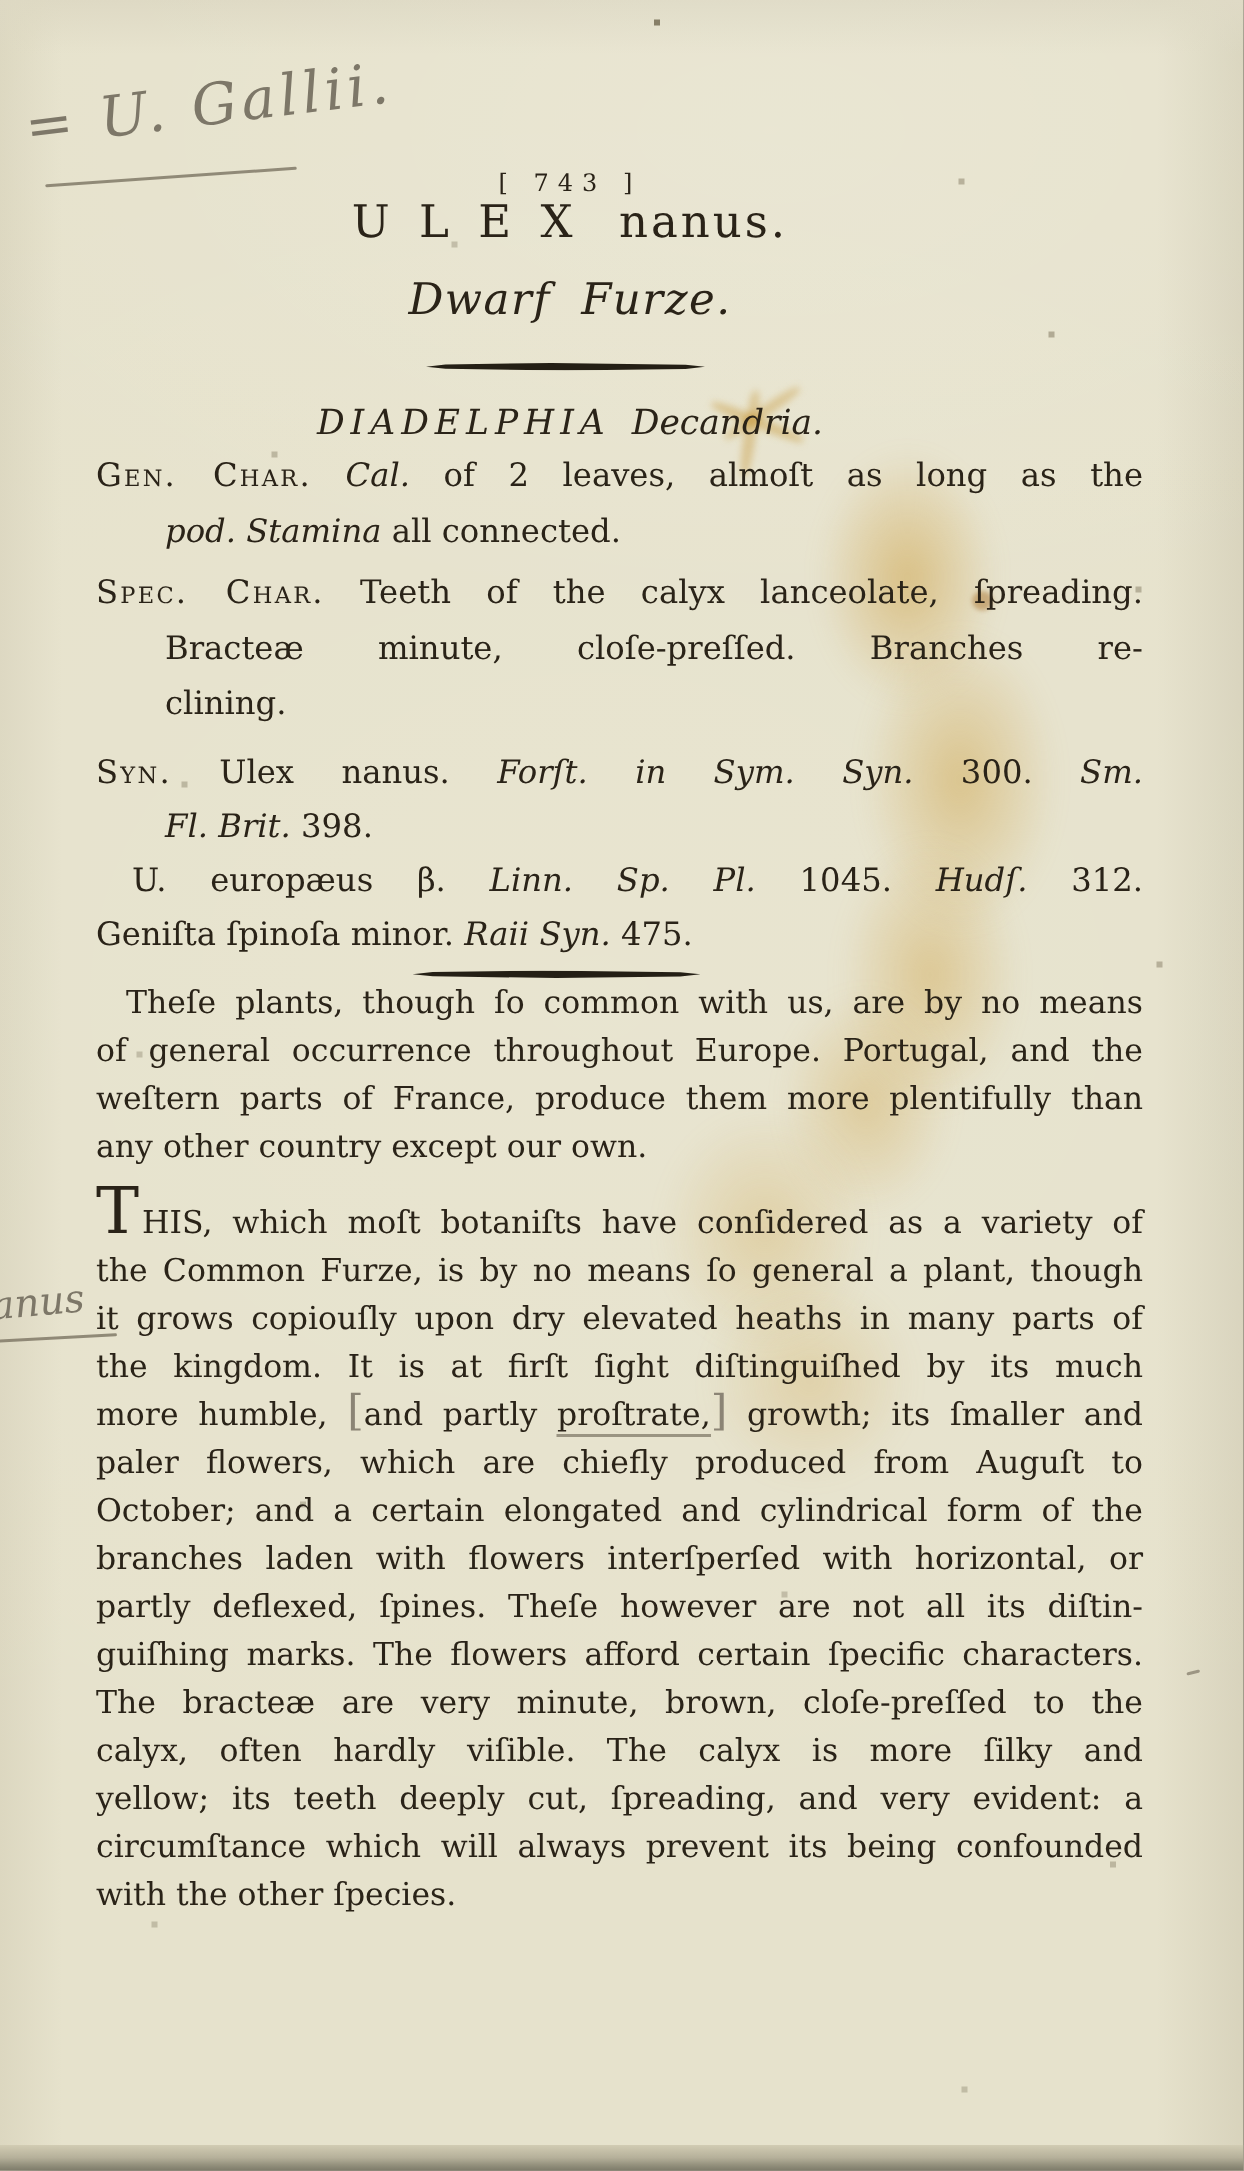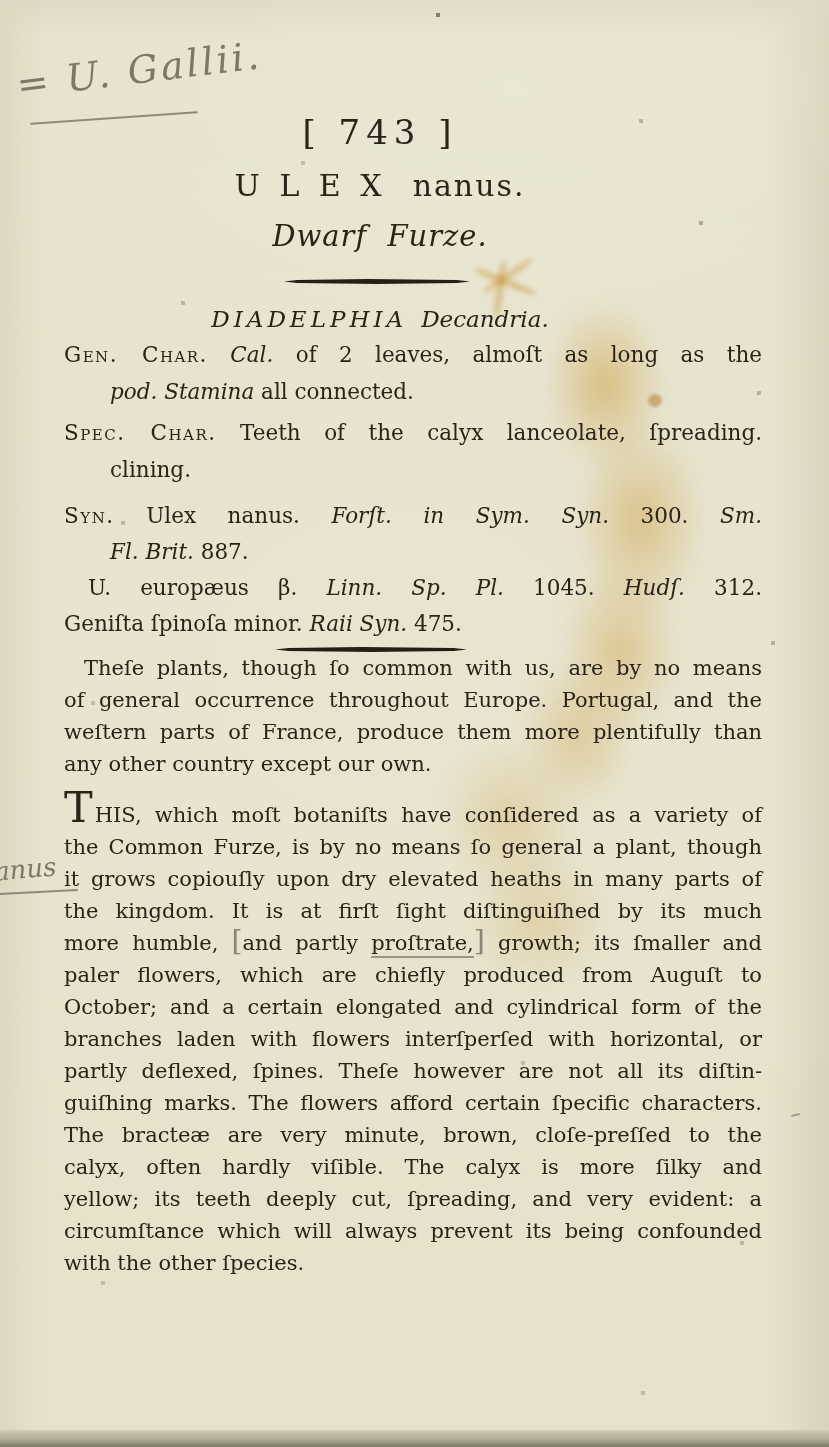--- a/index.html
+++ b/index.html
@@ -44,22 +44,22 @@
   .hand { position:absolute; font-style:italic; color:#7d7768;
     font-family:"DejaVu Serif","Liberation Serif",serif; }
   .hand.top { left:16px; top:48px; font-size:38px; letter-spacing:3px; transform:rotate(-7deg); }
   .hand-underline { position:absolute; background:rgba(122,115,98,.8); height:2px; border-radius:2px; }
   .hand-underline.top-ul { left:30px; top:117px; width:168px; transform:rotate(-4deg); }
   .hand.margin { left:-6px; top:854px; font-size:26px; transform:rotate(-5deg); }
   .hand-underline.margin-ul { left:-4px; top:891px; width:82px; transform:rotate(-3deg); }
   
   .content { position:absolute; left:64px; top:112px; width:698px; }
   .center { text-align:center; transform:translateX(-33px); }
-  .pageno { font-size:34px; letter-spacing:6px; }
-  .title { margin-top:16px; font-size:30px; }
+  .pageno { font-size:16px; letter-spacing:6px; }
+  .title { font-size:30px; }
   .title .genus { letter-spacing:5px; }
   .title .species { margin-left:26px; letter-spacing:2px; }
   .subtitle { margin-top:16px; font-size:29px; font-style:italic; word-spacing:10px; letter-spacing:1px; }
   .rule { height:5px; background:#241f15; margin:0 auto;
     clip-path:polygon(0% 50%, 7% 20%, 45% 0%, 93% 22%, 100% 50%, 93% 80%, 50% 100%, 7% 78%); }
   .rule1 { width:186px; margin-top:26px; transform:translateX(-36px); }
   .rule2 { width:192px; margin-top:5px; transform:translateX(-42px); }
   .taxo { margin-top:22px; font-size:23px; font-style:italic; }
   .taxo .cls { letter-spacing:4px; }
   .taxo .ord { margin-left:14px; }
@@ -121,25 +121,26 @@
     <div class="taxo center">
       <span class="cls">DIADELPHIA</span><span class="ord">Decandria.</span>
     </div>
 
     <div class="sect gen">
         <div class="line j"><span class="sc">Gen. Char.</span><span>  </span><span class="i">Cal.</span><span> of 2 leaves, almoſt as long as the</span></div>
         <div class="line i1"><span class="i">pod.</span><span>  </span><span class="i">Stamina</span><span> all connected.</span></div>
       </div>
     <div class="sect spec">
         <div class="line j"><span class="sc">Spec. Char.</span><span>  Teeth of the calyx lanceolate, ſpreading.</span></div>
+        <div class="line j i1"><span>Bracteæ minute, cloſe-preſſed.  Branches re-</span></div>
         <div class="line i1"><span>clining.</span></div>
       </div>
     <div class="sect syn">
         <div class="line j"><span class="sc">Syn.</span><span>  Ulex nanus.  </span><span class="i">Forſt. in Sym. Syn.</span><span> 300.  </span><span class="i">Sm.</span></div>
-        <div class="line i1"><span class="i">Fl. Brit.</span><span> 887.</span></div>
+        <div class="line i1"><span class="i">Fl. Brit.</span><span> 398.</span></div>
         <div class="line j i2"><span>U. europæus β.  </span><span class="i">Linn. Sp. Pl.</span><span> 1045.  </span><span class="i">Hudſ.</span><span> 312.</span></div>
         <div class="line"><span>Geniſta ſpinoſa minor.  </span><span class="i">Raii Syn.</span><span> 475.</span></div>
       </div>
 
     <div class="rule rule2"></div>
 
     <div class="bodytext p2">
         <div class="line j ti"><span>Theſe plants, though ſo common with us, are by no means</span></div>
         <div class="line j"><span>of general occurrence throughout Europe.  Portugal, and the</span></div>
         <div class="line j"><span>weſtern parts of France, produce them more plentifully than</span></div>

